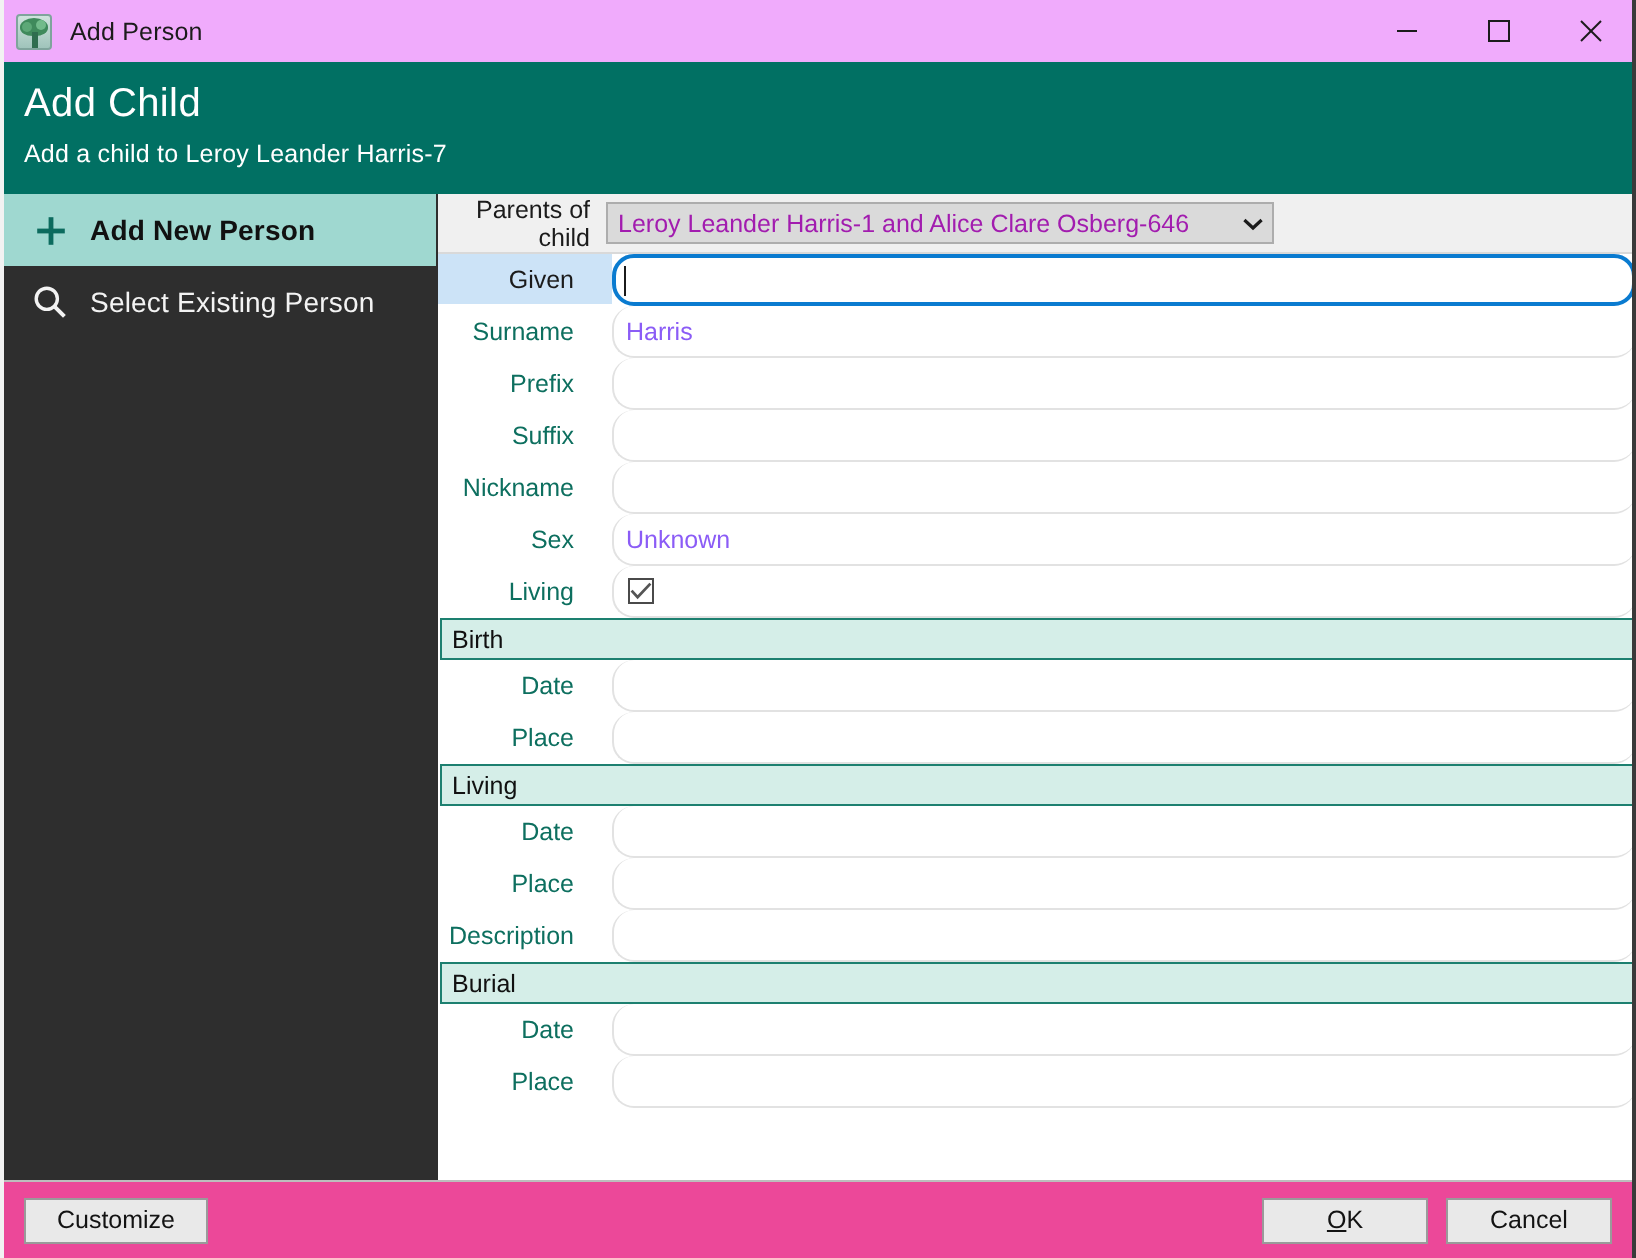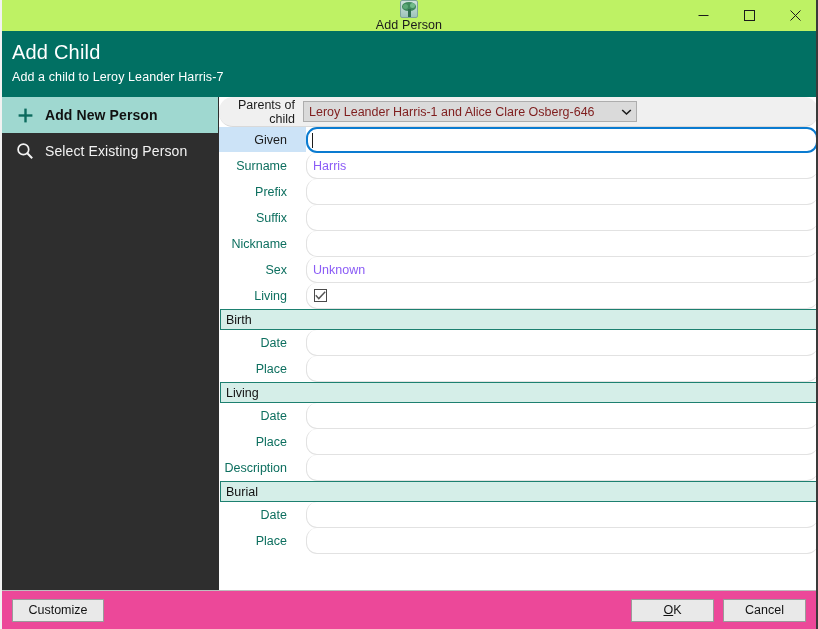--- a/index.html
+++ b/index.html
@@ -15,24 +15,23 @@
     background:#ffffff;
     display:flex;flex-direction:column;
     box-sizing:border-box;
   }
   
   .edge-left{position:absolute;left:0;top:0;width:2px;height:629px;background:#f2f2f2;z-index:60;}
   .edge-right{position:absolute;left:816px;top:0;width:2px;height:629px;background:#3a3a3a;z-index:60;}
 
   
   .titlebar{
-    height:31px;min-height:31px;background:#bef264;
+    height:31px;min-height:31px;background:#f0abfc;
     display:flex;align-items:center;position:relative;
     border-bottom:0;
-    flex-direction:column;
   }
   .title-icon{
     width:18px;height:18px;margin-left:8px;margin-right:9px;
     border-radius:2px;position:relative;overflow:hidden;
     background:linear-gradient(#cfe3dd,#9fc4bb);
     border:1px solid #7fa49c;box-sizing:border-box;
     flex:0 0 auto;
   }
   .title-icon .trunk{position:absolute;left:7px;top:8px;width:3px;height:8px;background:#2f6d4f;}
   .title-icon .crown{position:absolute;left:1px;top:1px;width:14px;height:9px;background:#3f8a5c;border-radius:50% 50% 45% 45%;}
@@ -73,30 +72,30 @@
   .side-item.active .ico svg{stroke:#0c6b5e;}
 
   
   .pane{
     flex:1;background:#ffffff;display:flex;flex-direction:column;
     min-width:0;overflow:hidden;border-left:1px solid #2e2e2e;
   }
   .pane-top{
     background:#f0f0f0;height:30px;min-height:30px;
     display:flex;align-items:center;
-    border-bottom:1px solid #d9d9d9;box-sizing:border-box;border-radius:14px;
+    border-bottom:1px solid #d9d9d9;box-sizing:border-box;
   }
   .pane-top .tlabel{
     width:84px;text-align:right;font-size:12.5px;color:#1b1b1b;
     padding-right:8px;box-sizing:border-box;flex:0 0 auto;
   }
   .combo{
     height:21px;flex:0 0 auto;width:334px;
     background:#dadada;border:1px solid #adadad;box-sizing:border-box;
-    display:flex;align-items:center;font-size:12.5px;color:#7f1d1d;
+    display:flex;align-items:center;font-size:12.5px;color:#a21caf;
     padding-left:5px;position:relative;cursor:default;
   }
   .combo .cval{flex:1;white-space:nowrap;overflow:hidden;text-overflow:ellipsis;}
   .combo .carrow{width:20px;display:flex;align-items:center;justify-content:center;flex:0 0 auto;}
 
   
   .rows{flex:1;display:flex;flex-direction:column;overflow:hidden;}
   .row{height:26px;min-height:26px;display:flex;align-items:stretch;}
   .row .lab{
     width:87px;min-width:87px;flex:0 0 auto;

